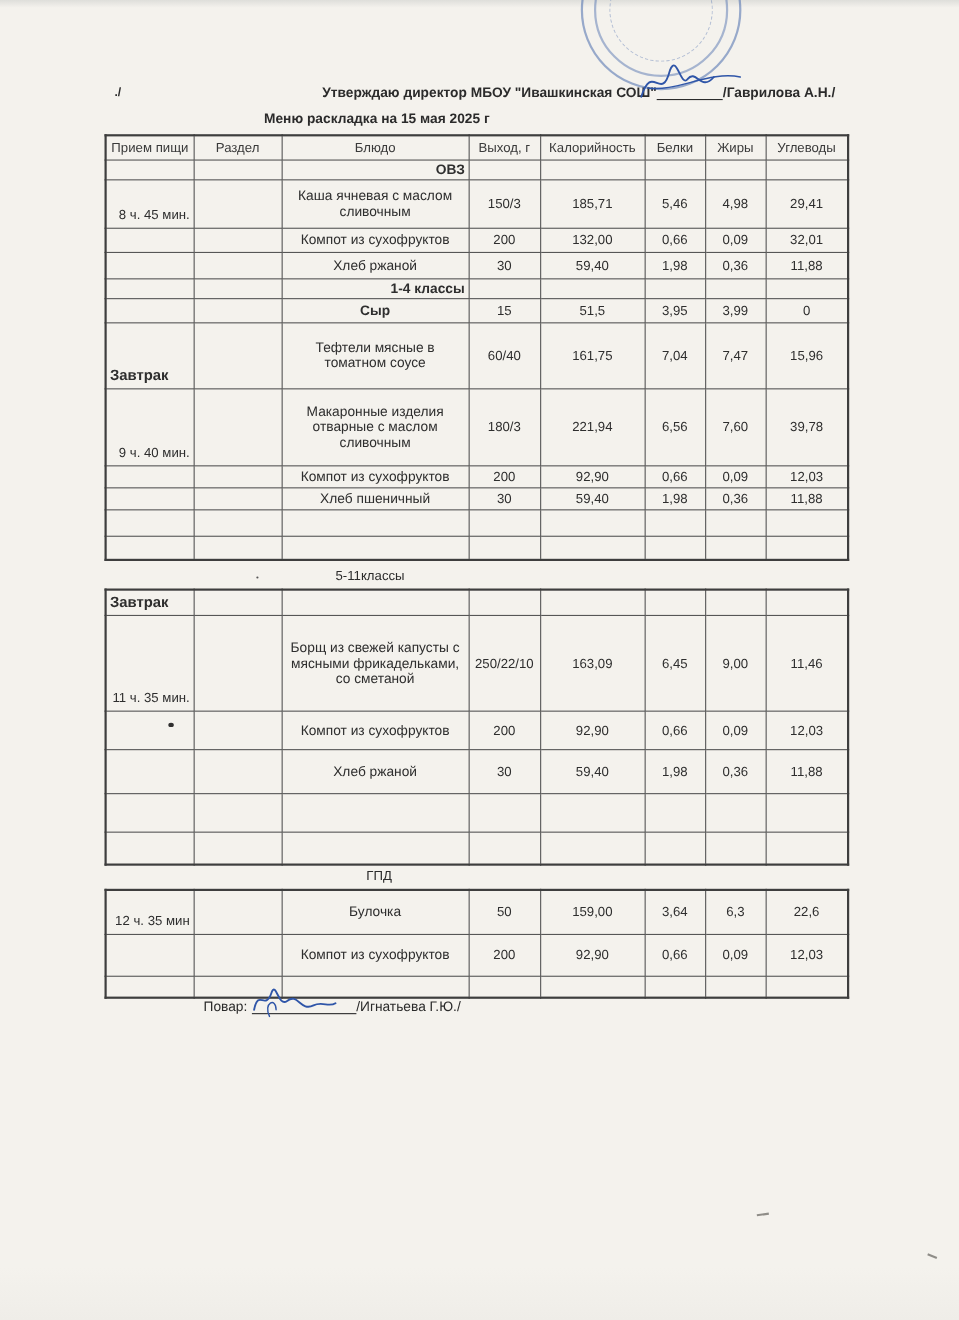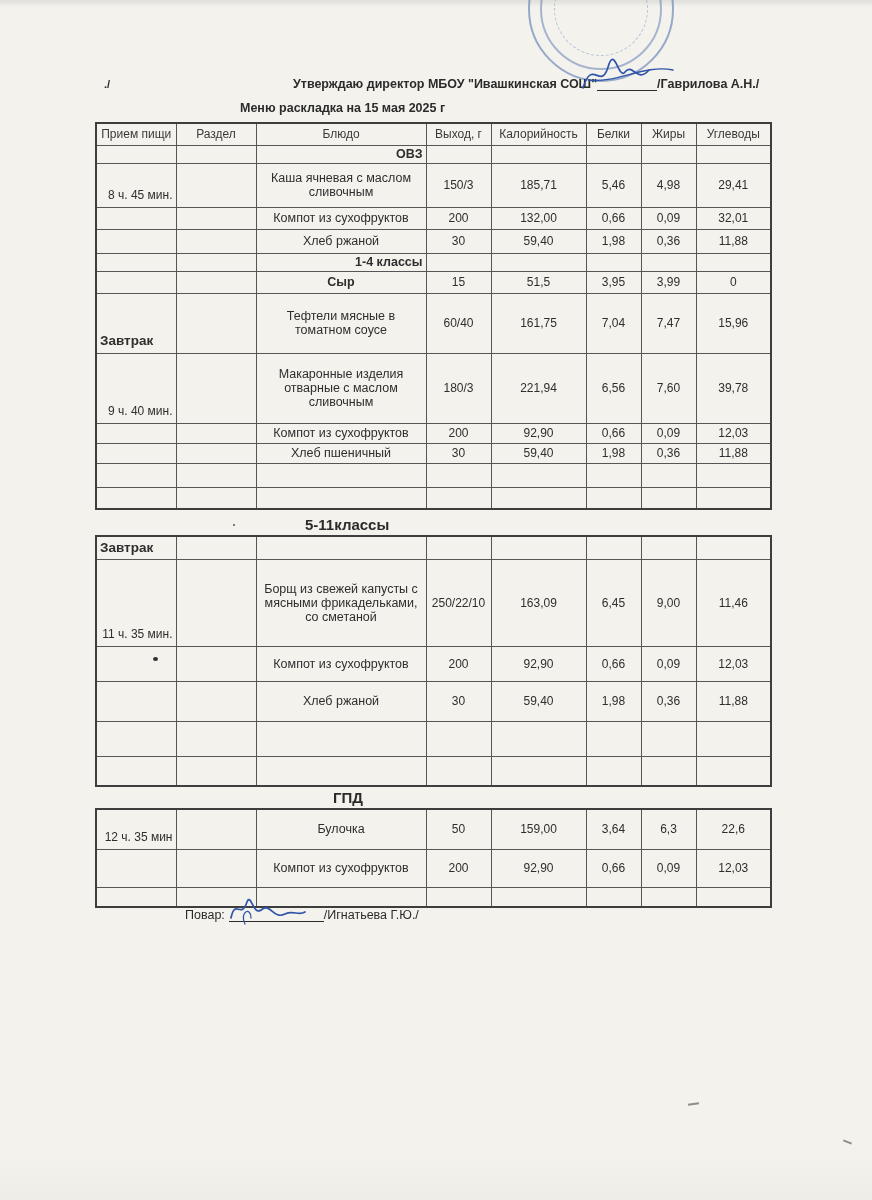--- a/index.html
+++ b/index.html
@@ -8,21 +8,21 @@
     background:linear-gradient(180deg,#dededa 0px,#f4f2ed 7px,#f4f2ed 96%,#efede8 100%);
     font-family:"Liberation Sans", sans-serif; color:#2b2b2b;
   }
   .corner-mark { position:absolute; left:104px; top:78px; font-size:11px; font-weight:bold; }
   .approval { position:absolute; left:293px; top:77px; display:flex; align-items:flex-end;
               font-weight:bold; font-size:12.5px; white-space:nowrap; }
   .sig-line { display:inline-block; height:13px; border-bottom:1px solid #2b2b2b; }
   .sig-line.w60 { width:60px; }
   .sig-line.w95 { width:95px; }
   .doc-title { position:absolute; left:240px; top:101px; font-weight:bold; font-size:12.5px;text-align:center; }
-  .tbl-label { position:absolute; font-weight:bold; font-size:15px; }
+  .tbl-label { position:absolute; font-weight:normal; font-size:12px; }
   .tbl { position:absolute; border-collapse:collapse; table-layout:fixed; border:2px solid #3e3e3e; }
   .tbl td { border:1px solid #565656; font-size:12px; color:#2e2e2e; text-align:center;
             vertical-align:middle; padding:1px 3px; overflow:hidden; word-wrap:break-word; }
   .tbl td.hd { font-size:12px; color:#3a3a3a; padding:3px 2px; }
   .tbl td.secl { font-weight:bold; font-size:12.5px;text-align:right; }
   .tbl td.b { font-weight:bold; }
   .tbl td.dish { font-size:12.5px; padding:2px 6px; }
   .tbl td.time { text-align:right; padding-left:5px; }
   .tbl td.vb { vertical-align:bottom; padding-bottom:5px; }
   .tbl td.meal { text-align:left; font-weight:bold; font-size:13.5px; padding-left:3px; }

